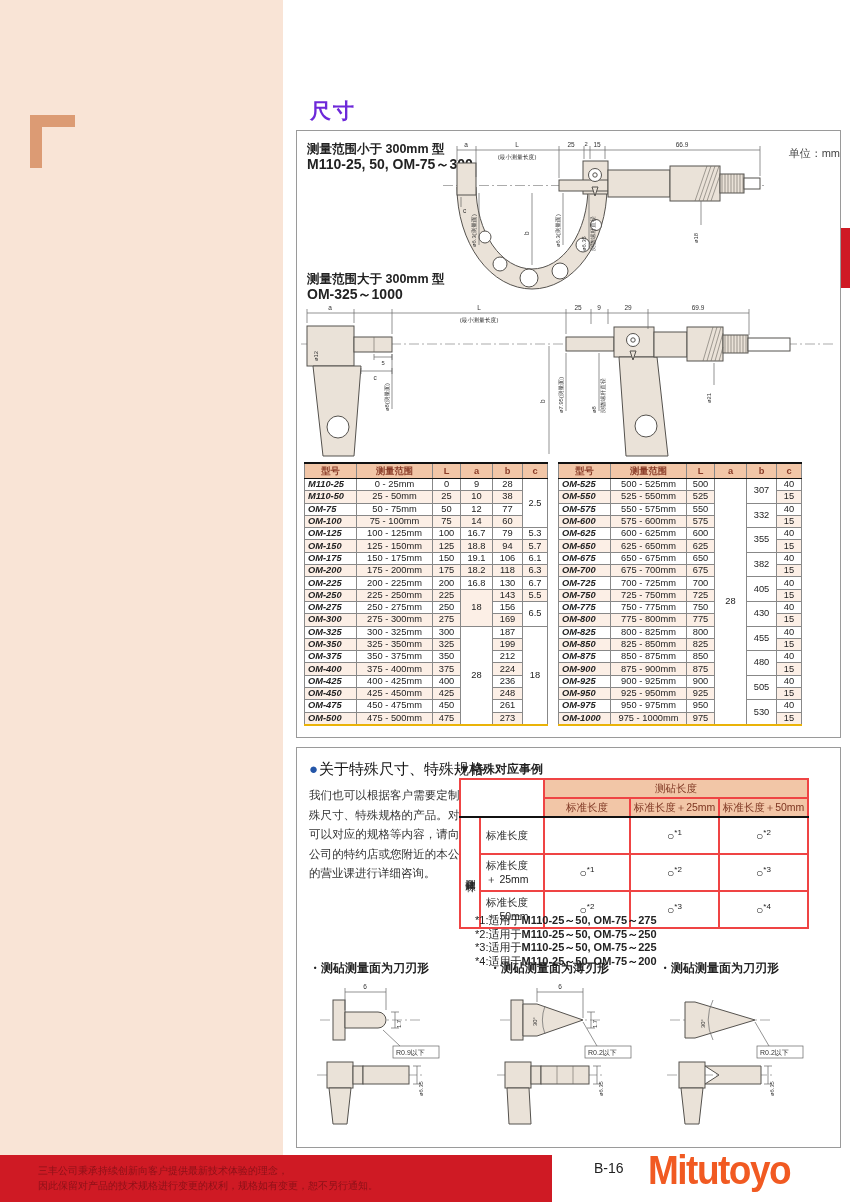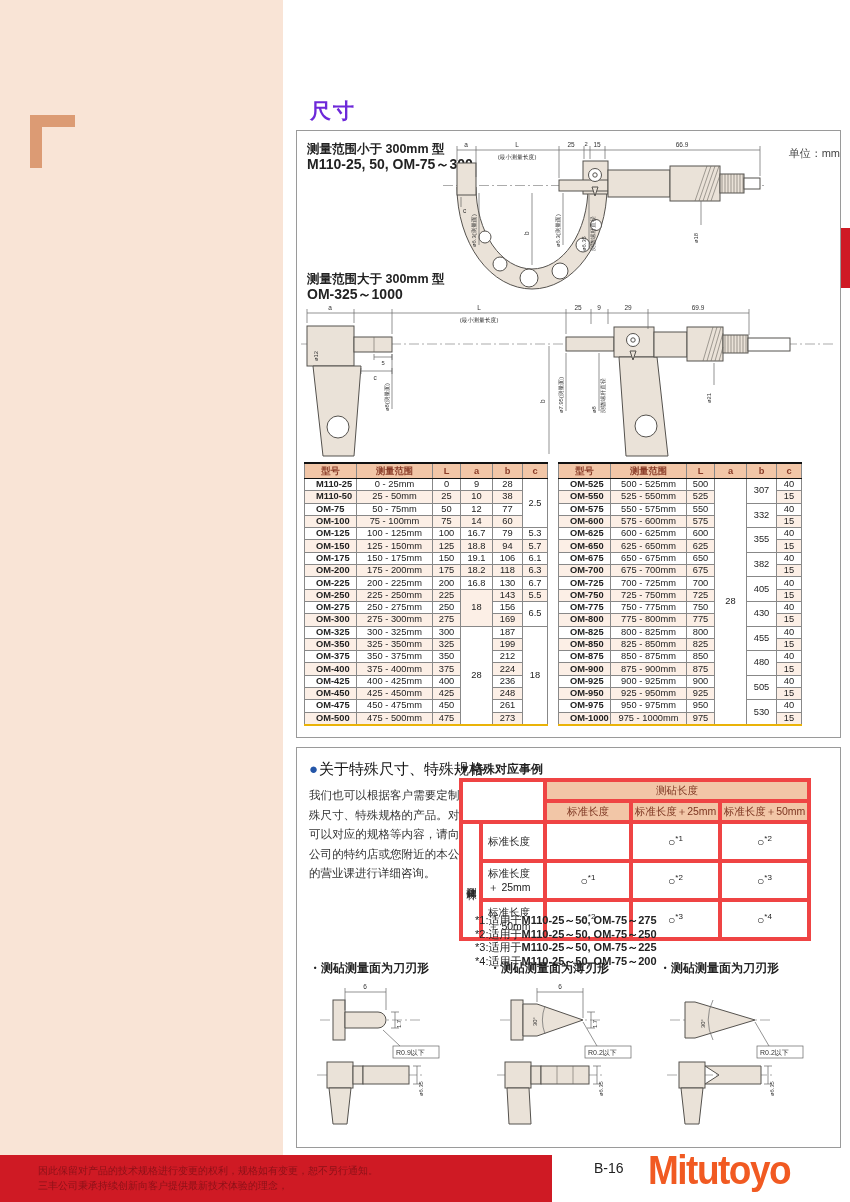--- a/index.html
+++ b/index.html
@@ -27,32 +27,32 @@
   svg .dim{stroke:#666;stroke-width:0.7;fill:none;}
   svg .thin{stroke:#6a675f;stroke-width:0.6;fill:none;}
   svg text{fill:#333;font-size:7px;font-family:"Liberation Sans",sans-serif;}
   svg text.sm{font-size:5.8px;}
   svg text.md{font-size:6.5px;}
   table.dim{border-collapse:collapse;width:243px;table-layout:fixed;font-size:9.3px;
             border-top:2px solid #111;border-bottom:2px solid #eab308;}
   table.dim th{background:#f2c6a7;color:#8a3c28;border:1px solid #888;border-bottom:1.5px solid #111;
                height:14px;font-weight:bold;padding:0;}
   table.dim td{border:1px solid #888;text-align:center;height:11.3px;padding:0 1px;line-height:11px;}
-  table.dim td.model{font-weight:bold;text-align:left;padding-left:11px;}
+  table.dim td.model{font-weight:bold;text-align:left;padding-left:3px;font-style:italic;}
   table.dim tbody tr:nth-child(even) td{background:#fcefe6;}
   .tblL{position:absolute;left:7px;top:331px;}
   .tblR{position:absolute;left:261px;top:331px;}
   .sp-head{position:absolute;left:12px;top:12px;font-size:15px;font-weight:normal;color:#111;}
   .sp-head .dot{color:#2456a8;margin-right:1px;}
   .sp-para{position:absolute;left:12px;top:38px;width:162px;font-size:11.5px;line-height:19.5px;
            color:#333;text-align:justify;}
   .ex-title{position:absolute;left:162px;top:13px;font-size:12px;font-weight:bold;}
   table.matrix{position:absolute;left:162px;top:30px;border-collapse:collapse;width:348px;
                table-layout:fixed;font-size:10.5px;}
-  table.matrix th,table.matrix td{border:4px solid #ef4444;text-align:center;padding:0;}
+  table.matrix th,table.matrix td{border:2px solid #ef4444;text-align:center;padding:0;}
   table.matrix .hgroup,table.matrix .chead{background:#f2c6a7;color:#7c3420;font-weight:normal;height:17px;}
   table.matrix .blank{border-bottom:2px solid #111;background:#fff;}
   table.matrix tr.hdr2 th{border-bottom:2px solid #111;}
   table.matrix .vgroup{writing-mode:vertical-rl;text-orientation:upright;font-size:10px;
                        letter-spacing:1px;font-weight:normal;background:#fff;}
   table.matrix .rowhdr{text-align:left;padding:2px 5px;font-weight:normal;height:31px;background:#fff;}
   table.matrix td .circ{font-size:12px;}
   table.matrix td sup{font-size:8px;}
   .fnotes{position:absolute;left:178px;top:166px;font-size:11px;line-height:13.5px;color:#222;}
   .fnotes b{font-weight:bold;}
@@ -640,20 +640,20 @@
       </g>
       <g class="dim">
           <path d="M113,92 V110 M109,92 H117 M109,110 H117"></path>
         </g>
       <text class="sm" x="119" y="122" transform="rotate(-90 119 122)">ø6.35</text>
     </svg>
   </div>
 
   <div class="footer-band">
     <div class="txt">
+      <div>三丰公司秉承持续创新向客户提供最新技术体验的理念，</div>
       <div>因此保留对产品的技术规格进行变更的权利，规格如有变更，恕不另行通知。</div>
-      <div>三丰公司秉承持续创新向客户提供最新技术体验的理念，</div>
     </div>
   </div>
   <div class="page-num">B-16</div>
   <div class="logo">Mitutoyo</div>
 
 </div>
 
 </body></html>

